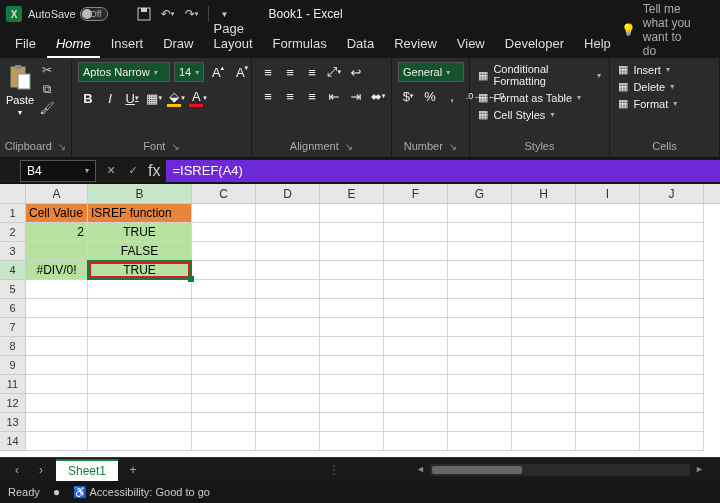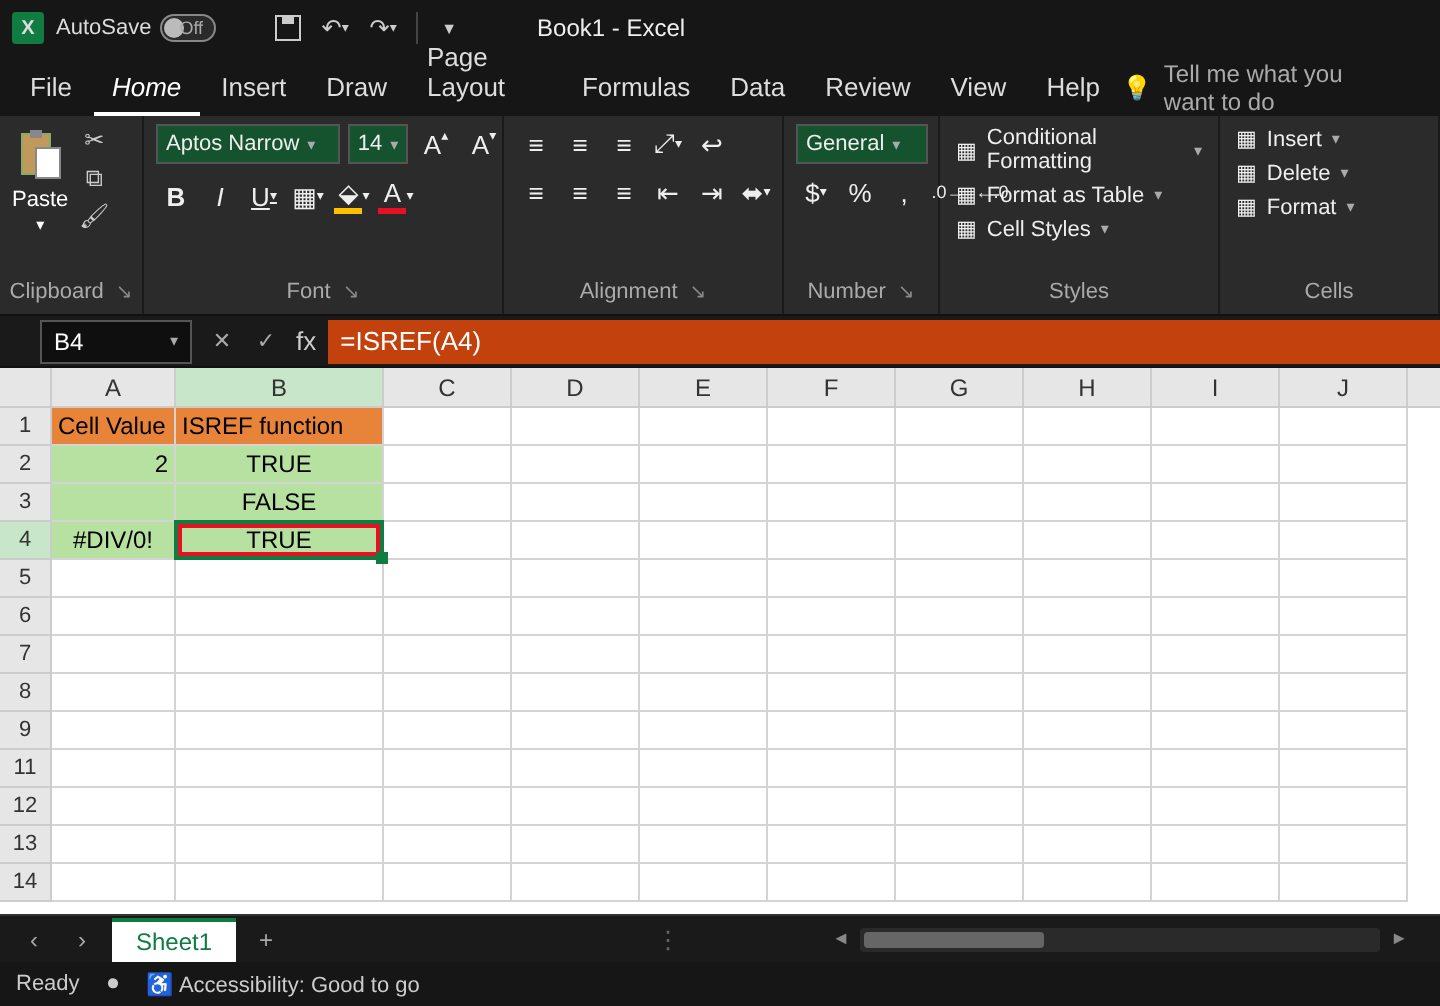--- a/index.html
+++ b/index.html
@@ -41,22 +41,22 @@
 .num-col { display: flex; flex-direction: column; gap: 4px; }
 .styles-col { display: flex; flex-direction: column; gap: 2px; }
 .style-item { display: flex; align-items: center; gap: 5px; color: #eee; font-size: 11px; padding: 1px 2px; }
 .style-item .drop { margin-left: auto; font-size: 8px; color: #aaa; }
 .cells-col { display: flex; flex-direction: column; gap: 2px; }
 .namebox-row { height: 26px; background: #1a1a1a; display: flex; align-items: center; border-bottom: 1px solid #111; }
 .namebox { width: 76px; height: 22px; background: #0f0f0f; border: 1px solid #555; color: #fff; display: flex; align-items: center; padding: 0 6px; font-size: 12px; margin-left: 20px; }
 .namebox .drop { margin-left: auto; font-size: 8px; color: #aaa; }
 .fx-btns { display: flex; gap: 4px; margin: 0 6px; color: #aaa; }
 .fx-btn { width: 18px; height: 18px; display: flex; align-items: center; justify-content: center; font-size: 11px; }
-.fxlabel { font-size: 13px; color: #ccc; margin-right: 6px; }
-.formula-bar { flex: 1; background: #c2410c; color: #fff; height: 22px; display: flex; align-items: center; padding: 0 6px; font-size: 13px; }
+.fxlabel { font-size: 16px; color: #ccc; margin-right: 6px; }
+.formula-bar { flex: 1; background: #6d28d9; color: #fff; height: 22px; display: flex; align-items: center; padding: 0 6px; font-size: 13px; }
 .grid-area { flex: 1; background: #fff; position: relative; display: flex; flex-direction: column; overflow: hidden; }
 .col-headers { display: flex; height: 20px; background: #e6e6e6; border-bottom: 1px solid #ccc; }
 .corner { width: 26px; background: #e6e6e6; border-right: 1px solid #ccc; }
 .col-h { border-right: 1px solid #ccc; display: flex; align-items: center; justify-content: center; font-size: 12px; color: #333; background: #e6e6e6; }
 .col-h.A { width: 62px; }
 .col-h.B { width: 104px; background: #c8e6c9; }
 .col-h.o { width: 64px; }
 .rows { flex: 1; overflow: hidden; }
 .r { display: flex; height: 19px; }
 .rh { width: 26px; background: #e6e6e6; border-right: 1px solid #ccc; border-bottom: 1px solid #ccc; display: flex; align-items: center; justify-content: center; font-size: 11px; color: #333; }
@@ -111,20 +111,21 @@
 <div class="tabs">
   <div class="tab">File</div>
   <div class="tab active">Home</div>
   <div class="tab">Insert</div>
   <div class="tab">Draw</div>
   <div class="tab">Page Layout</div>
   <div class="tab">Formulas</div>
   <div class="tab">Data</div>
   <div class="tab">Review</div>
   <div class="tab">View</div>
+  <div class="tab">Developer</div>
   <div class="tab">Help</div>
   <div class="tellme">
     <span>💡</span>
     <span>Tell me what you want to do</span>
   </div>
 </div>
 
 <div class="ribbon">
 
   <div class="group" style="width:72px">

